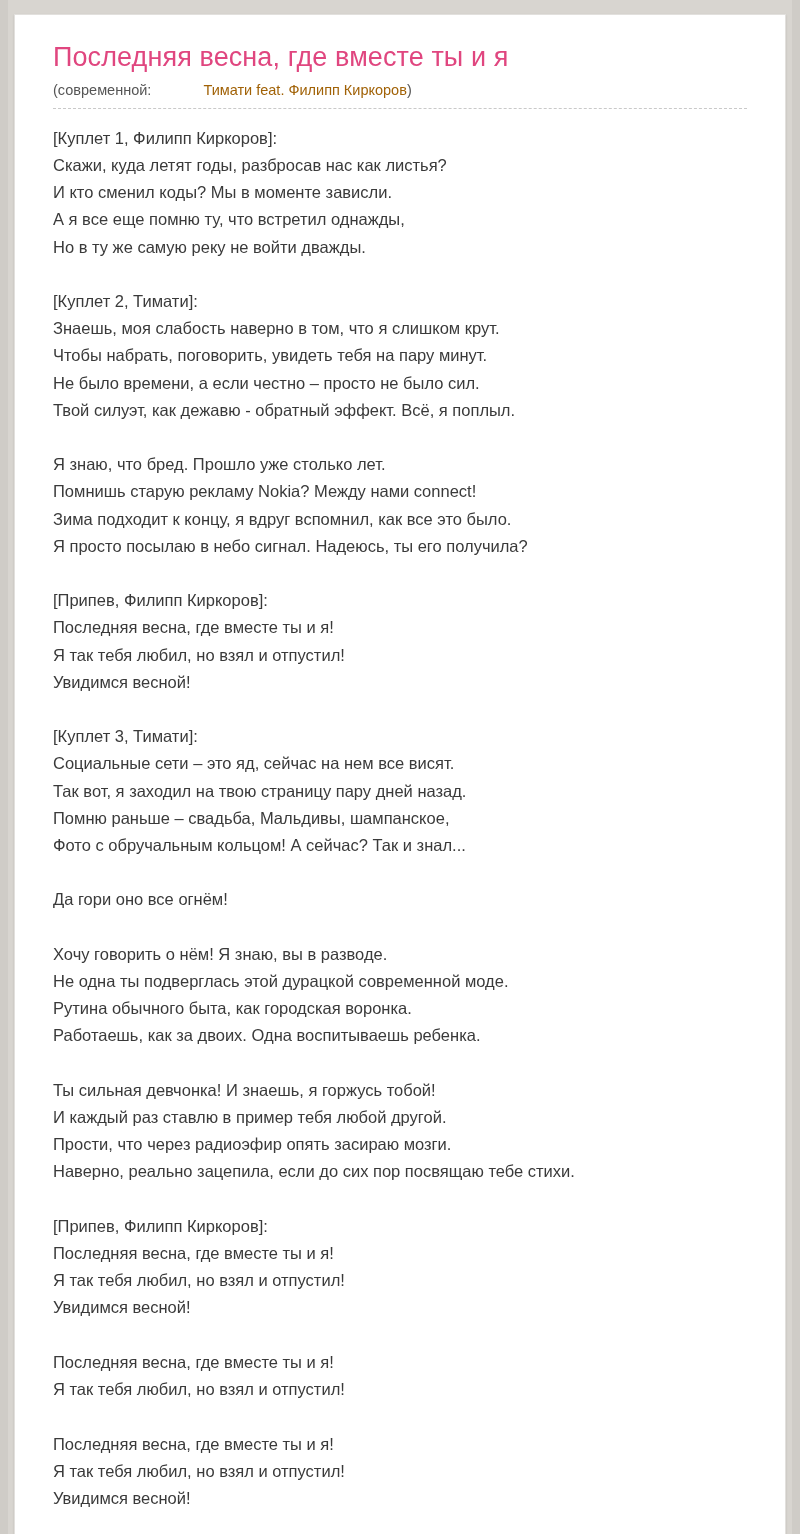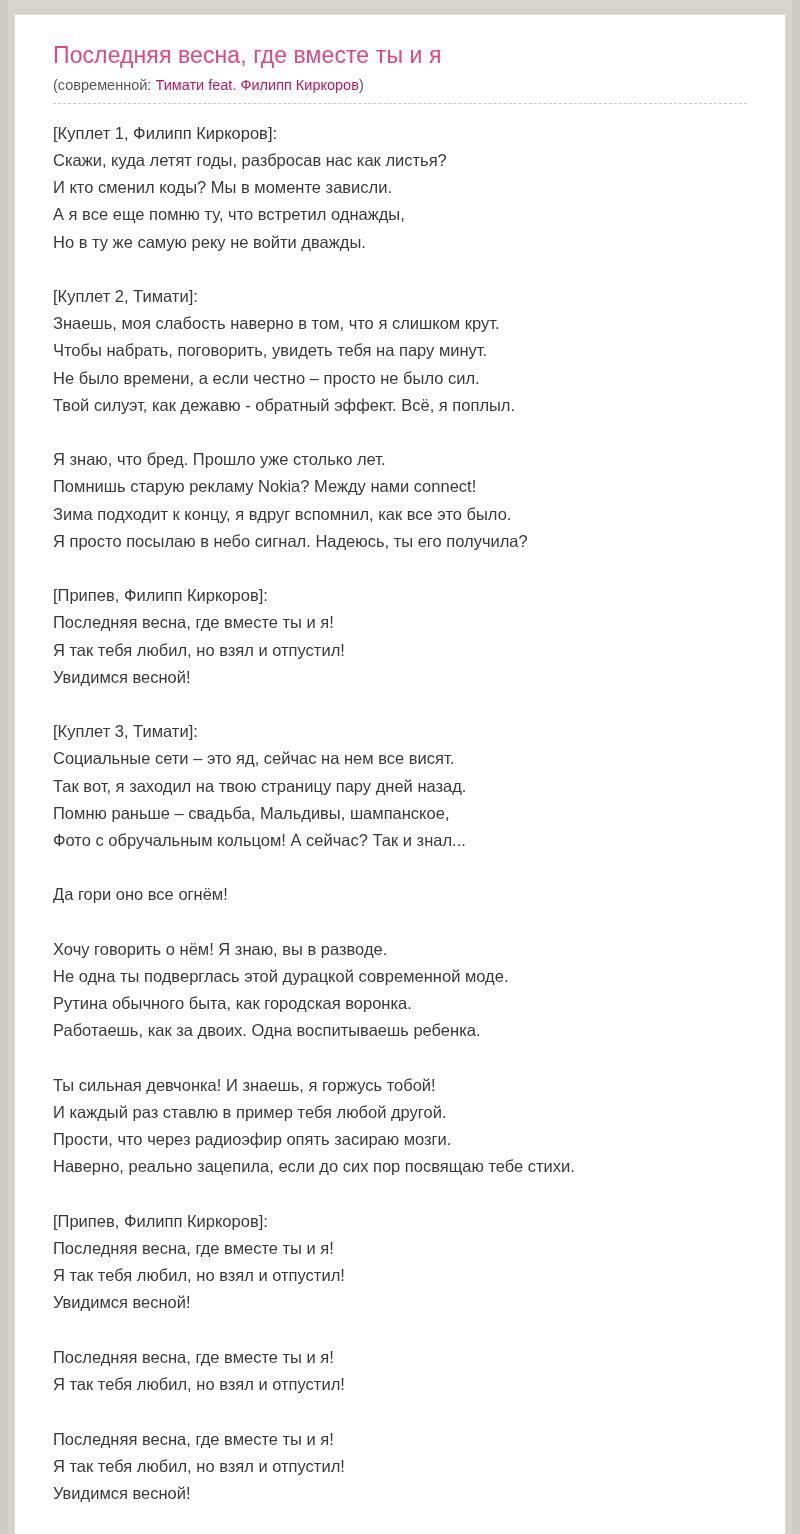--- a/index.html
+++ b/index.html
@@ -26,36 +26,37 @@
   .sheet {
     background: #ffffff;
     border: 1px solid #e2e0dd;
     box-shadow: 0 1px 2px rgba(0,0,0,0.12);
     box-sizing: border-box;
     min-height: 1514px;
     padding: 26px 38px 40px 38px;
   }
   h1.song-title {
     margin: 0;
-    font-size: 23px;
+    font-size: 27px;
     font-weight: normal;
     color: #e0467f;
     line-height: 1.25;
     letter-spacing: 0.1px;
   }
   .byline {
     margin-top: 7px;
     font-size: 14.5px;
     color: #555555;
     padding-bottom: 10px;
     border-bottom: 1px dashed #c9c9c9;
   }
   .byline a {
-    color: #be185d;
+    color: #a16207;
     text-decoration: none;
+    margin-left: 48px;
   }
   .lyrics {
     margin-top: 16px;
     font-size: 16.5px;
     line-height: 27.2px;
     color: #3a3a3a;
     white-space: pre-wrap;
     word-wrap: break-word;
   }
 </style>

